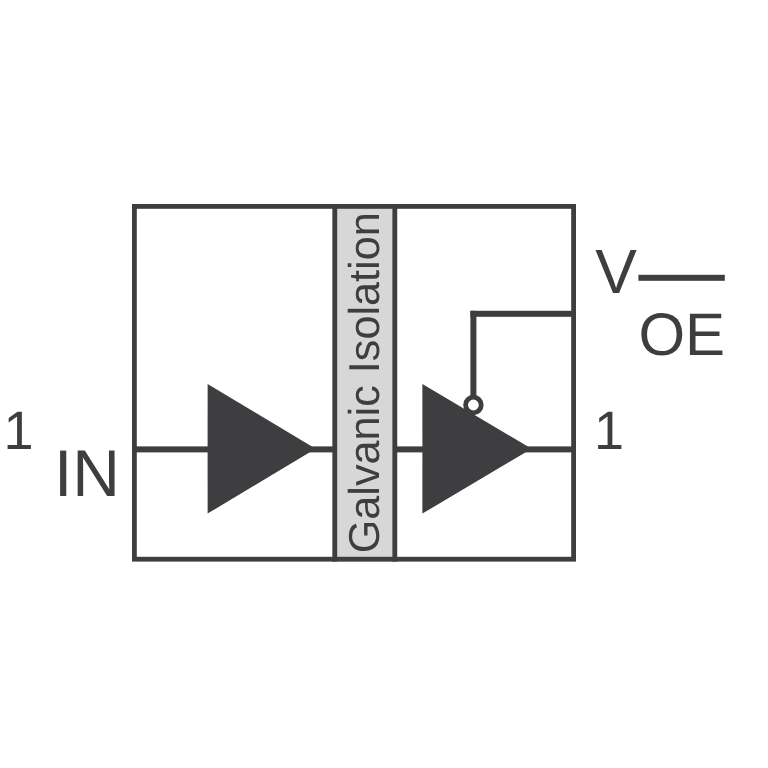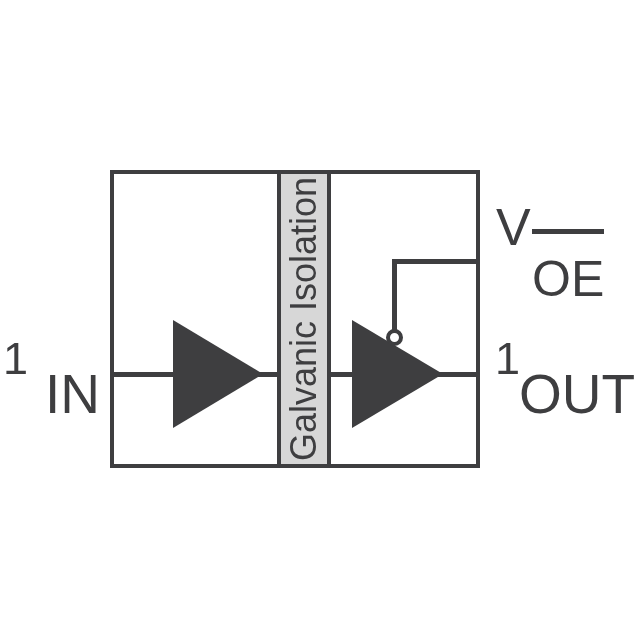--- a/index.html
+++ b/index.html
@@ -87,18 +87,17 @@
   <div class="tri tri-out"></div>
 
   <div class="bubble"></div>
 
   <div class="barrier-label">Galvanic Isolation</div>
 
   <span class="num in-num">1</span>
   <span class="pin in-name">IN</span>
 
   <span class="num out-num">1</span>
-  <span class="pin out-name">OUT</span>
 
   <span class="v-label">V</span>
   <span class="oe-label">OE</span>
 
 </div>
 
 </body></html>

